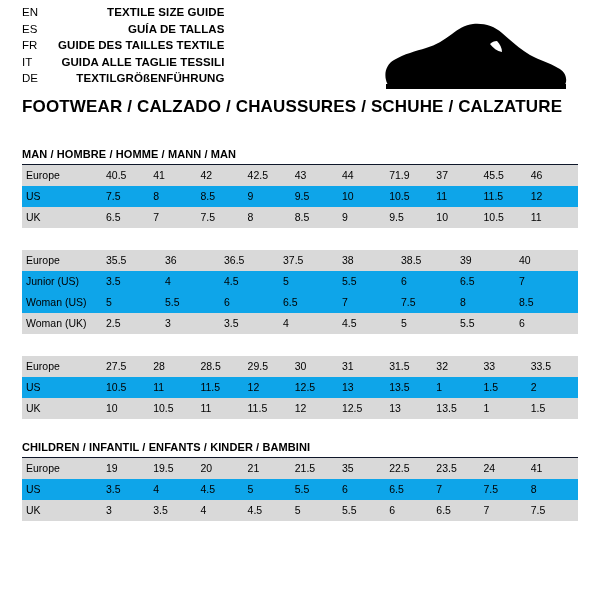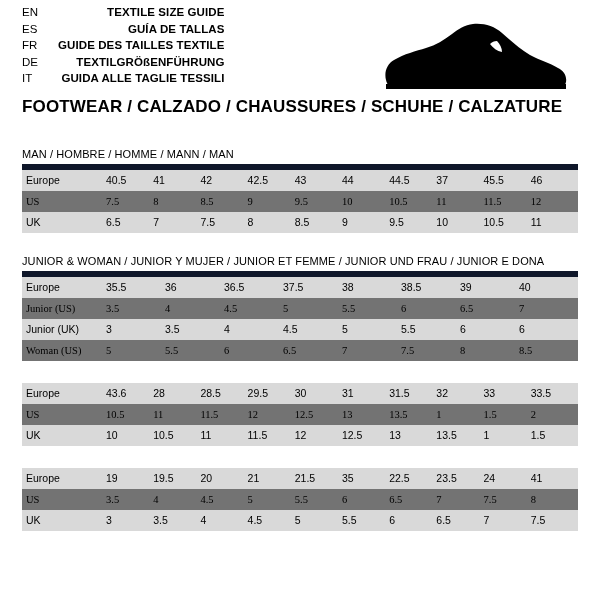--- a/index.html
+++ b/index.html
@@ -55,40 +55,40 @@
     font-weight: bold;
     margin-top: 10px;
     letter-spacing: 0.15px;
   }
 
   
   .section { margin-top: 22px; }
   .section.first { margin-top: 34px; }
   .section-title {
     font-size: 11px;
-    font-weight: normal;
+    font-weight: bold;
     padding-bottom: 4px;
-    border-bottom: 6px solid #0f172a;
+    border-bottom: 1px solid #0f172a;
     letter-spacing: 0.1px;
   }
   table.size {
     width: 100%;
     border-collapse: collapse;
     table-layout: fixed;
     margin-top: 0;
   }
   table.size td {
     font-size: 10.5px;
     line-height: 13px;
     padding: 4px 0 4px 0;
     text-align: left;
     white-space: nowrap;
   }
   table.size tr.shaded td { background: #d9d9d9; }
-  table.size tr.plain td { background: #737373; font-family: Liberation Serif, serif; }
+  table.size tr.plain td { background: #0ea5e9; }
   table.size td.label {
     padding-left: 4px;
     width: 84px;
   }
 </style>
 </head>
 <body>
 
 <div class="page">
 
@@ -101,26 +101,26 @@
       </tr>
       <tr>
         <td class="lang-code">ES</td>
         <td class="lang-title">GUÍA DE TALLAS</td>
       </tr>
       <tr>
         <td class="lang-code">FR</td>
         <td class="lang-title">GUIDE DES TAILLES TEXTILE</td>
       </tr>
       <tr>
+        <td class="lang-code">IT</td>
+        <td class="lang-title">GUIDA ALLE TAGLIE TESSILI</td>
+      </tr>
+      <tr>
         <td class="lang-code">DE</td>
         <td class="lang-title">TEXTILGRÖßENFÜHRUNG</td>
-      </tr>
-      <tr>
-        <td class="lang-code">IT</td>
-        <td class="lang-title">GUIDA ALLE TAGLIE TESSILI</td>
       </tr>
     </tbody>
       </table>
 
     <div class="shoe-wrap">
       <svg viewBox="0 0 190 80" width="190" height="80" xmlns="http://www.w3.org/2000/svg">
         <path fill="#000000" d="M8,60 C6,52 9,44 16,40 C26,34 38,31 48,28 C58,25 66,20 74,14
           C80,9 87,5 95,4 C106,3 116,6 124,13 C133,21 142,29 152,35 C161,40 172,43 180,48
           C186,51 189,56 188,62 C187,67 182,69 176,69 L22,69 C14,69 9,66 8,60 Z"></path>
         <path fill="#ffffff" d="M119,21 C122,24 124,28 124,32 C119,31 115,28 112,24 C114,22 116,21 119,21 Z"></path>
@@ -149,21 +149,21 @@
       </colgroup>
       <tbody>
           <tr class="shaded">
         <td class="label">Europe</td>
         <td>40.5</td>
         <td>41</td>
         <td>42</td>
         <td>42.5</td>
         <td>43</td>
         <td>44</td>
-        <td>44.5</td>
+        <td>71.9</td>
         <td>37</td>
         <td>45.5</td>
         <td>46</td>
       </tr>
       <tr class="plain">
         <td class="label">US</td>
         <td>7.5</td>
         <td>8</td>
         <td>8.5</td>
         <td>9</td>
@@ -185,21 +185,20 @@
         <td>9.5</td>
         <td>10</td>
         <td>10.5</td>
         <td>11</td>
       </tr>
     </tbody>
       </table>
   </div>
 
   <div class="section">
-    <div class="section-title">JUNIOR &amp; WOMAN / JUNIOR Y MUJER / JUNIOR ET FEMME / JUNIOR UND FRAU / JUNIOR E DONA</div>
     <table class="size">
       <colgroup>
         <col style="width:84px">
           <col>
           <col>
           <col>
           <col>
           <col>
           <col>
           <col>
@@ -221,41 +220,41 @@
         <td class="label">Junior (US)</td>
         <td>3.5</td>
         <td>4</td>
         <td>4.5</td>
         <td>5</td>
         <td>5.5</td>
         <td>6</td>
         <td>6.5</td>
         <td>7</td>
       </tr>
+      <tr class="plain">
+        <td class="label">Woman (US)</td>
+        <td>5</td>
+        <td>5.5</td>
+        <td>6</td>
+        <td>6.5</td>
+        <td>7</td>
+        <td>7.5</td>
+        <td>8</td>
+        <td>8.5</td>
+      </tr>
       <tr class="shaded">
-        <td class="label">Junior (UK)</td>
+        <td class="label">Woman (UK)</td>
+        <td>2.5</td>
         <td>3</td>
         <td>3.5</td>
         <td>4</td>
         <td>4.5</td>
         <td>5</td>
         <td>5.5</td>
         <td>6</td>
-        <td>6</td>
-      </tr>
-      <tr class="plain">
-        <td class="label">Woman (US)</td>
-        <td>5</td>
-        <td>5.5</td>
-        <td>6</td>
-        <td>6.5</td>
-        <td>7</td>
-        <td>7.5</td>
-        <td>8</td>
-        <td>8.5</td>
       </tr>
     </tbody>
       </table>
   </div>
 
   <div class="section">
     <table class="size">
       <colgroup>
         <col style="width:84px">
           <col>
@@ -265,21 +264,21 @@
           <col>
           <col>
           <col>
           <col>
           <col>
           <col>
       </colgroup>
       <tbody>
           <tr class="shaded">
         <td class="label">Europe</td>
-        <td>43.6</td>
+        <td>27.5</td>
         <td>28</td>
         <td>28.5</td>
         <td>29.5</td>
         <td>30</td>
         <td>31</td>
         <td>31.5</td>
         <td>32</td>
         <td>33</td>
         <td>33.5</td>
       </tr>
@@ -307,20 +306,21 @@
         <td>13</td>
         <td>13.5</td>
         <td>1</td>
         <td>1.5</td>
       </tr>
     </tbody>
       </table>
   </div>
 
   <div class="section">
+    <div class="section-title">CHILDREN / INFANTIL / ENFANTS / KINDER / BAMBINI</div>
     <table class="size">
       <colgroup>
         <col style="width:84px">
           <col>
           <col>
           <col>
           <col>
           <col>
           <col>
           <col>

